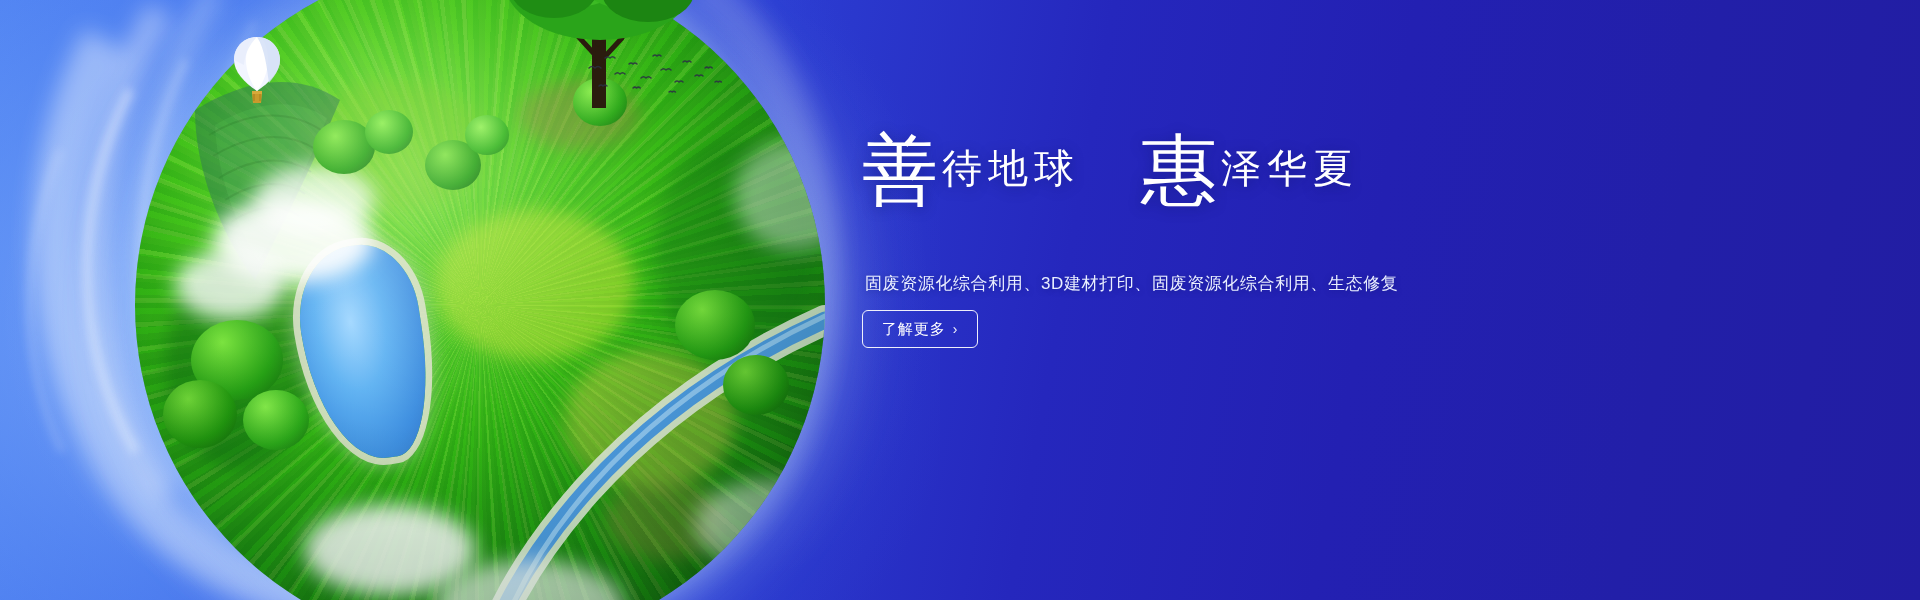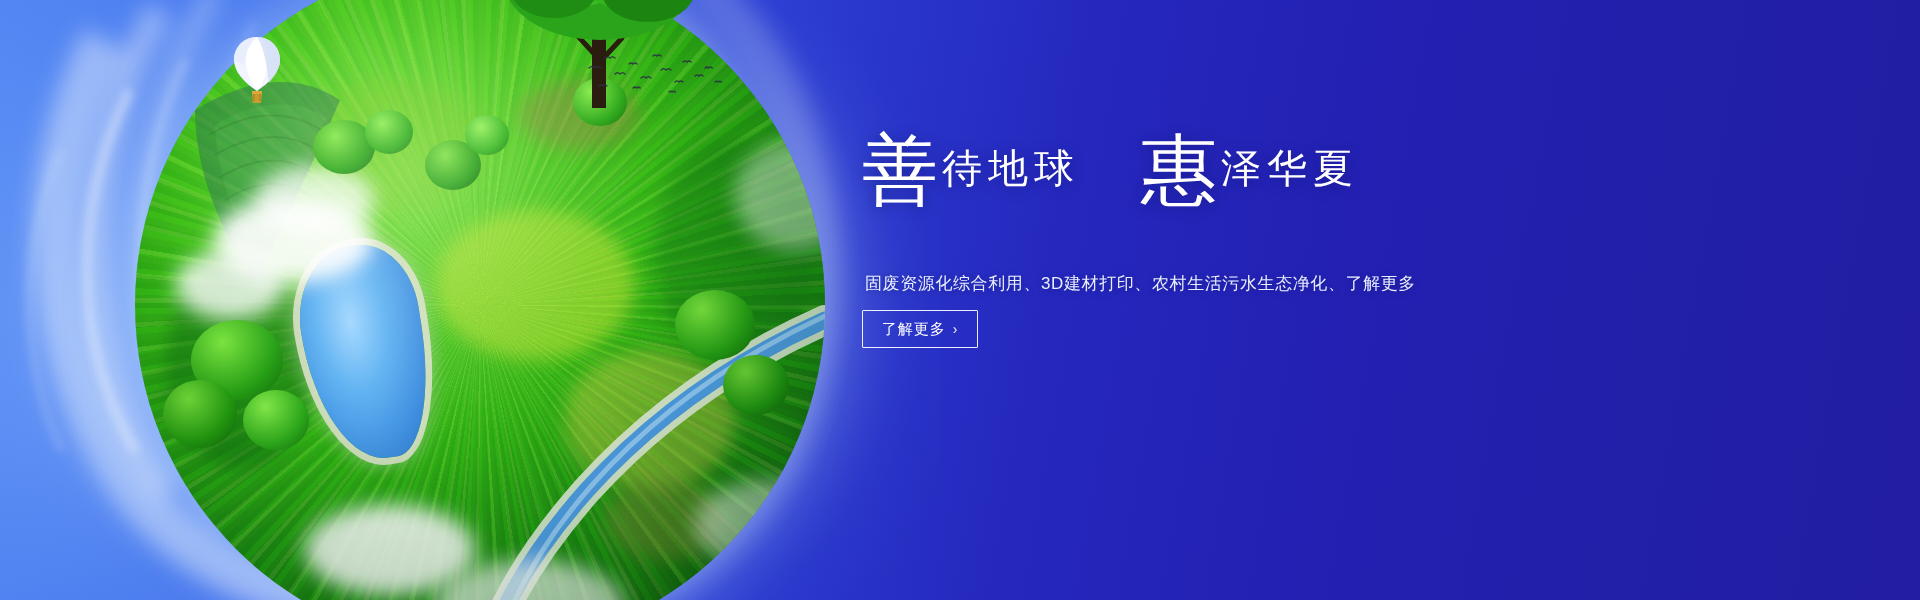--- a/index.html
+++ b/index.html
@@ -133,21 +133,21 @@
   }
   .desc{
     position:absolute;left:3px;top:272px;
     font-size:17px;color:#e9eeff;letter-spacing:.6px;white-space:nowrap;
     text-shadow:0 1px 6px rgba(10,18,90,.38);
   }
   .cta{
     position:absolute;left:0;top:310px;
     width:116px;height:38px;
     border:1px solid rgba(255,255,255,.92);
-    border-radius:1px;background:transparent;
+    border-radius:6px;background:transparent;
     color:#fff;font-size:15px;letter-spacing:1px;
     display:flex;align-items:center;justify-content:center;gap:7px;
     cursor:pointer;box-sizing:border-box;
   }
   .cta .chev{font-size:14px;line-height:1;opacity:.95;}
 </style>
 </head>
 <body>
 
 <div class="banner">
@@ -298,21 +298,21 @@
       <span class="hl-group">
         <span class="hl-big">善</span><span class="hl-small">待地球</span>
       </span>
       <span class="hl-gap"></span>
       <span class="hl-group">
         <span class="hl-big">惠</span><span class="hl-small">泽华夏</span>
       </span>
     </div>
 
 
-    <div class="desc">固废资源化综合利用、3D建材打印、农村生活污水生态净化、了解更多</div>
+    <div class="desc">固废资源化综合利用、3D建材打印、固废资源化综合利用、生态修复</div>
 
     <div class="cta">
       <span>了解更多</span>
       <span class="chev">›</span>
     </div>
 
   </div>
 </div>
 
 </body></html>

